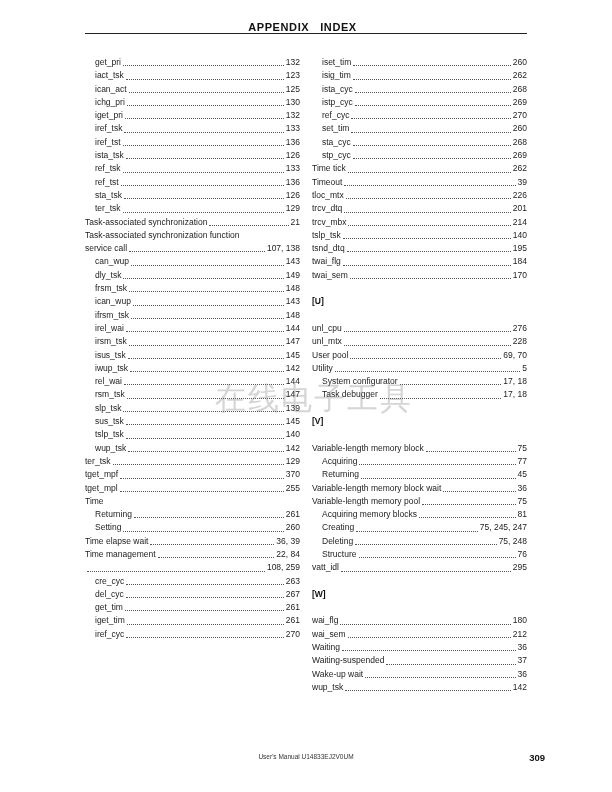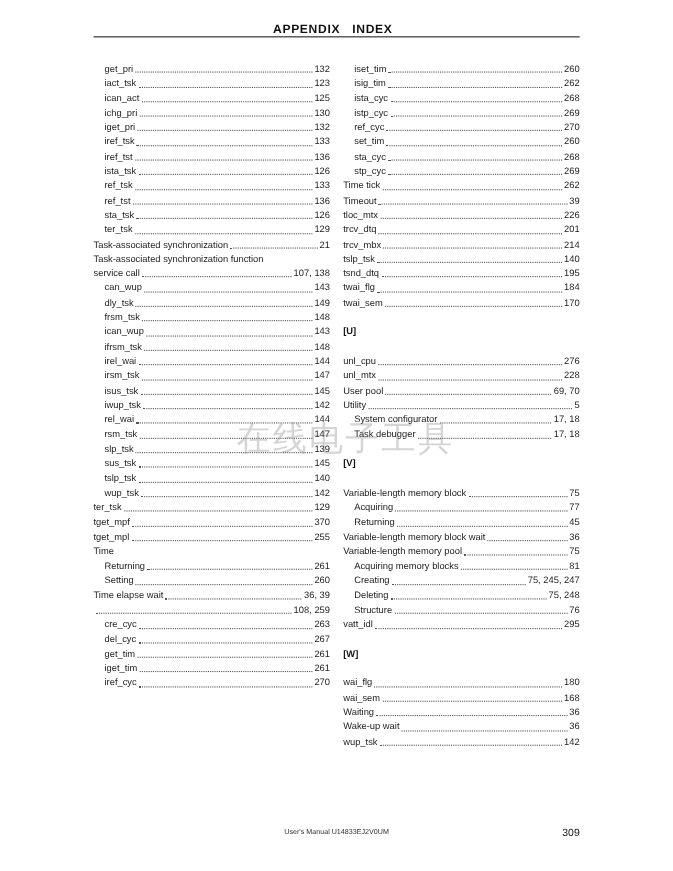--- a/index.html
+++ b/index.html
@@ -91,23 +91,23 @@
     bottom: 32px;
     left: 0;
     right: 0;
     text-align: center;
     font-size: 6.5px;
     color: #333;
   }
   .footer-page {
     position: absolute;
     bottom: 29px;
-    right: 85px;
+    right: 67px;
     font-size: 9.5px;
-    font-weight: normal;
+    font-weight: bold;
     color: #111;
   }
 </style>
 </head>
 <body>
 
 <div class="sheet">
 
   <div class="page-header">APPENDIX   INDEX</div>
 
@@ -290,20 +290,25 @@
           <span class="label">Setting</span>
           <span class="dots"></span>
           <span class="page-num">260</span>
         </div>
         <div class="row">
           <span class="label">Time elapse wait</span>
           <span class="dots"></span>
           <span class="page-num">36, 39</span>
         </div>
         <div class="row">
+          <span class="label">Time management</span>
+          <span class="dots"></span>
+          <span class="page-num">22, 84</span>
+        </div>
+        <div class="row">
           <span class="dots"></span>
           <span class="page-num">108, 259</span>
         </div>
         <div class="row indent-1">
           <span class="label">cre_cyc</span>
           <span class="dots"></span>
           <span class="page-num">263</span>
         </div>
         <div class="row indent-1">
           <span class="label">del_cyc</span>
@@ -496,26 +501,31 @@
         </div>
         <div class="sec-header">[W]</div>
         <div class="row">
           <span class="label">wai_flg</span>
           <span class="dots"></span>
           <span class="page-num">180</span>
         </div>
         <div class="row">
           <span class="label">wai_sem</span>
           <span class="dots"></span>
-          <span class="page-num">168</span>
+          <span class="page-num">212</span>
         </div>
         <div class="row">
           <span class="label">Waiting</span>
           <span class="dots"></span>
           <span class="page-num">36</span>
+        </div>
+        <div class="row">
+          <span class="label">Waiting-suspended</span>
+          <span class="dots"></span>
+          <span class="page-num">37</span>
         </div>
         <div class="row">
           <span class="label">Wake-up wait</span>
           <span class="dots"></span>
           <span class="page-num">36</span>
         </div>
         <div class="row">
           <span class="label">wup_tsk</span>
           <span class="dots"></span>
           <span class="page-num">142</span>

